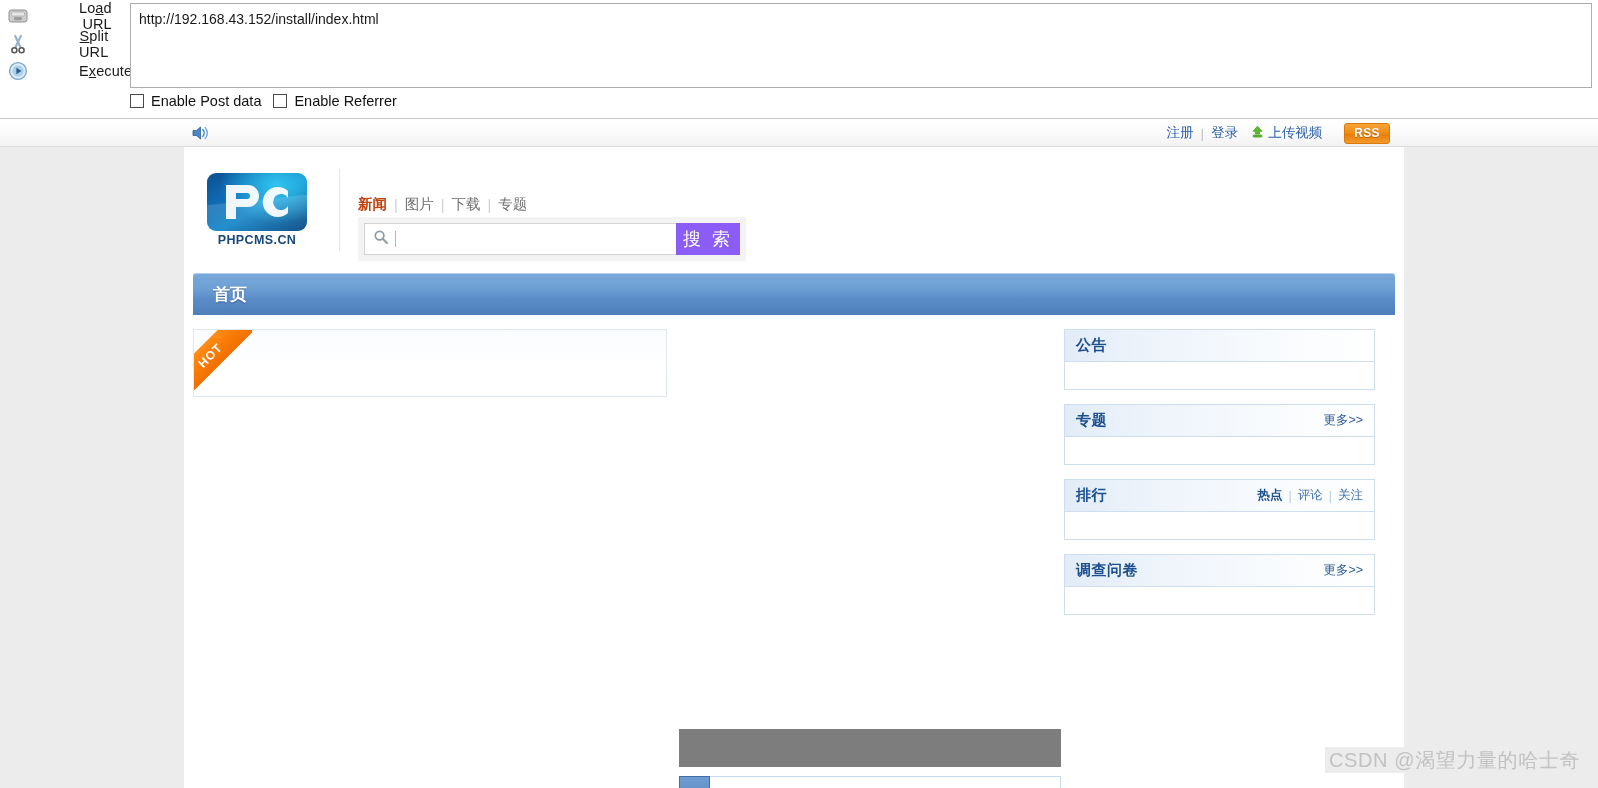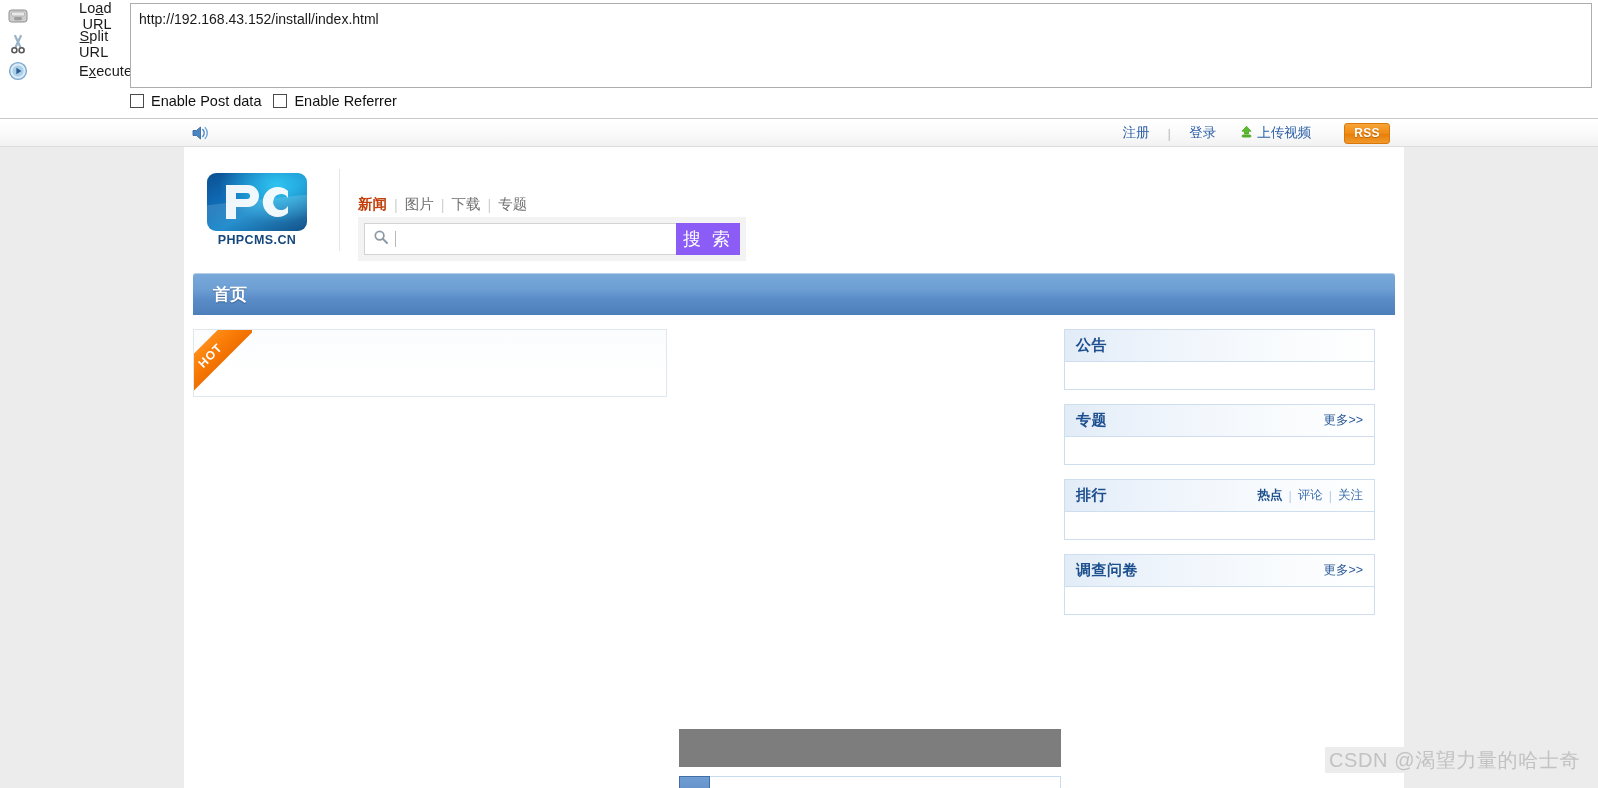--- a/index.html
+++ b/index.html
@@ -66,21 +66,21 @@
   }
   
   .util-strip {
     position: absolute; left: 0; top: 0; width: 1598px; height: 27px;
     background: linear-gradient(to bottom, #ffffff 0%, #fbfbfb 45%, #f2f2f2 100%);
     border-bottom: 1px solid #dcdcdc;
   }
   .speaker-ico { position: absolute; left: 191px; top: 4px; }
   .util-right {
     position: absolute; right: 208px; top: 0; height: 26px;
-    display: flex; align-items: center; gap: 11px;
+    display: flex; align-items: center; gap: 0px;
     font-size: 13.5px;
   }
   .util-right a { color: #2b5fa8; text-decoration: none; }
   .util-sep { color: #bdbdbd; margin: 0 7px; }
   .upload-link { display: inline-flex; align-items: center; gap: 3px; margin-left: 12px; }
   .rss-badge {
     margin-left: 22px;
     display: inline-block;
     padding: 2px 9px 3px;
     font-size: 12px; font-weight: bold; color: #ffffff;

